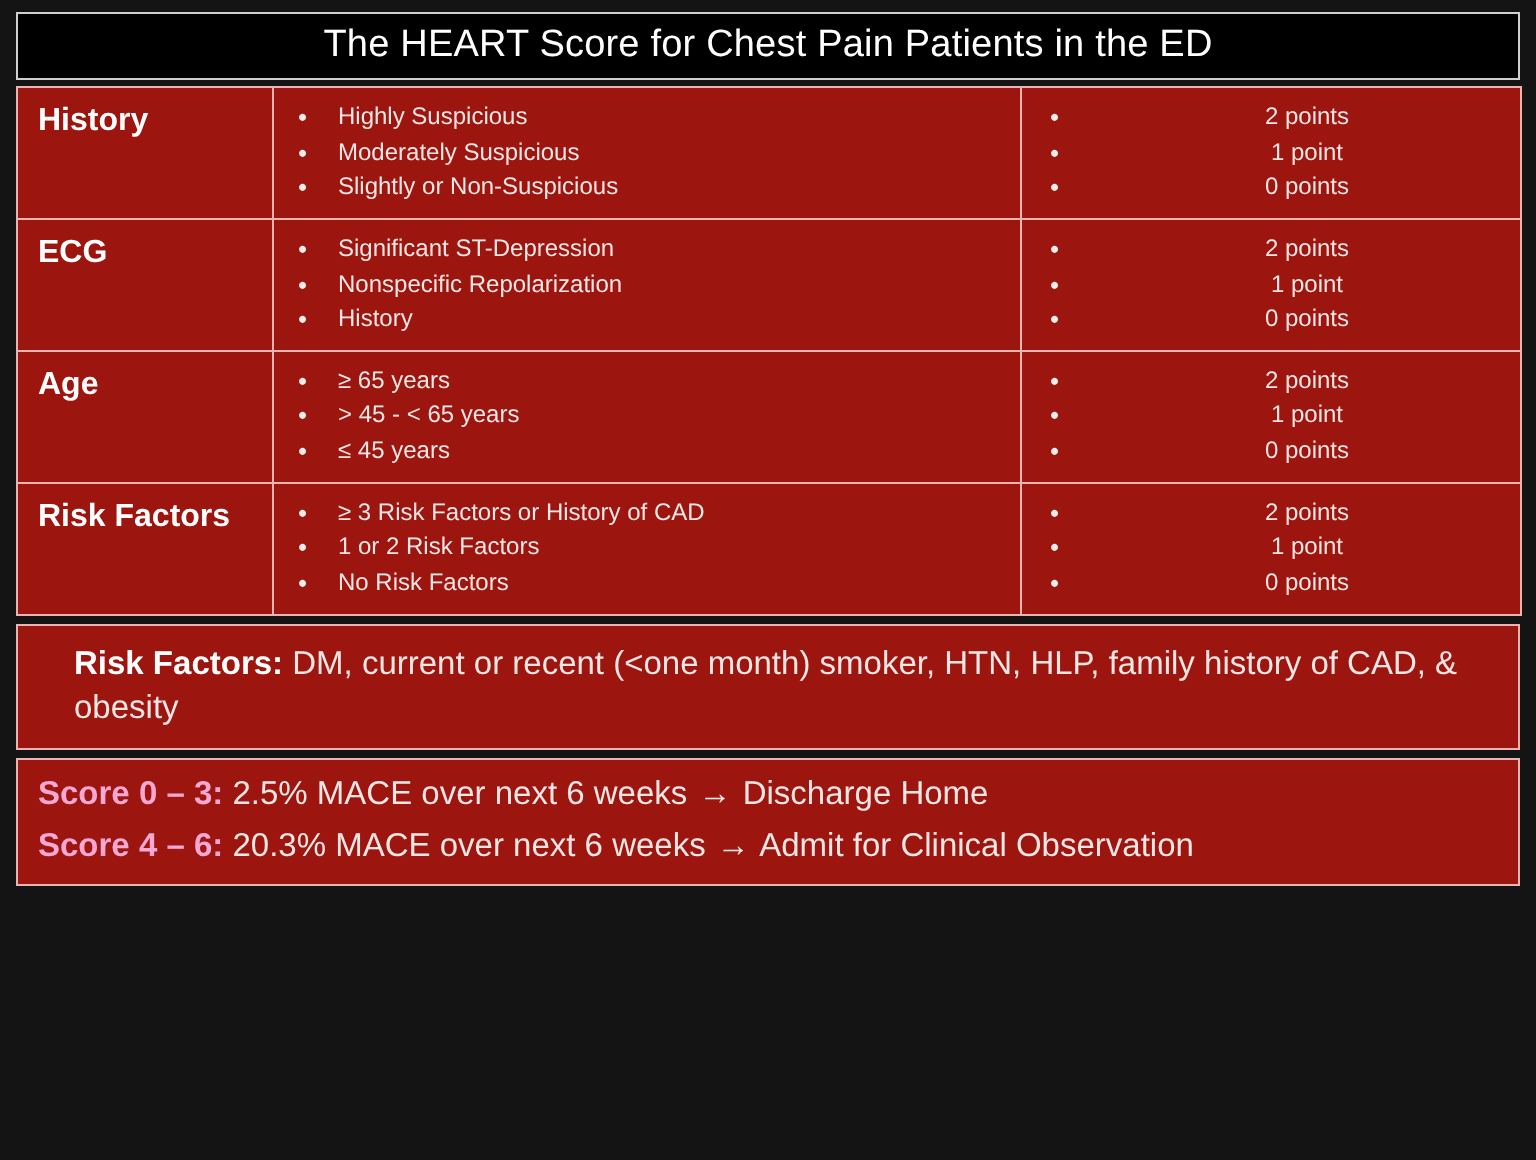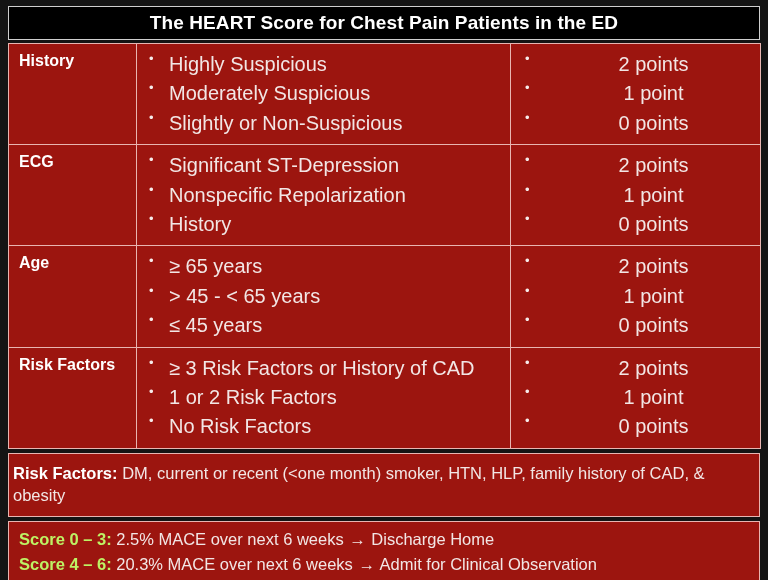--- a/index.html
+++ b/index.html
@@ -33,21 +33,21 @@
     background: #000000;
     border: 1px solid #cfcfcf;
     display: flex;
     align-items: center;
     justify-content: center;
     box-sizing: border-box;
   }
   #title-text {
     color: #ffffff;
     font-size: 19px;
-    font-weight: bold;
+    font-weight: normal;
     letter-spacing: 0.1px;
     white-space: nowrap;
   }
 
   
   #criteria-table {
     margin-top: 3px;
     flex: 0 0 auto;
     border-collapse: collapse;
     width: 100%;
@@ -73,21 +73,21 @@
   }
 
   ul.celllist {
     list-style: none;
     margin: 0;
     padding: 6px 0 6px 0;
   }
   ul.celllist li {
     position: relative;
     color: #f2e6e5;
-    font-size: 20px;
+    font-size: 12px;
     line-height: 1.47;
     padding-left: 32px;
     white-space: nowrap;
   }
   ul.celllist li::before {
     content: "\2022";
     position: absolute;
     left: 12px;
     top: -1px;
     font-size: 13px;
@@ -96,21 +96,21 @@
   ul.points-list li { padding-left: 36px; text-align: center; }
   ul.points-list li::before { left: 14px; }
 
   
   #footnote {
     margin-top: 4px;
     flex: 0 0 auto;
     background: #9c150f;
     border: 1px solid #e8b5b1;
     box-sizing: border-box;
-    padding: 8px 10px 9px 4px;
+    padding: 8px 10px 9px 28px;
     color: #f2e6e5;
     font-size: 16.5px;
     line-height: 1.36;
   }
   #footnote .fn-label {
     color: #ffffff;
     font-weight: bold;
   }
 
   
@@ -122,21 +122,21 @@
     box-sizing: border-box;
     padding: 5px 10px 6px 10px;
   }
   .score-line {
     color: #f2e6e5;
     font-size: 16.5px;
     line-height: 1.54;
     white-space: nowrap;
   }
   .score-line .score-label {
-    color: #bef264;
+    color: #f9a8d4;
     font-weight: bold;
   }
   .score-line .arrow {
     padding: 0 1px;
   }
 </style>
 </head>
 <body>
 
 <div id="frame">

